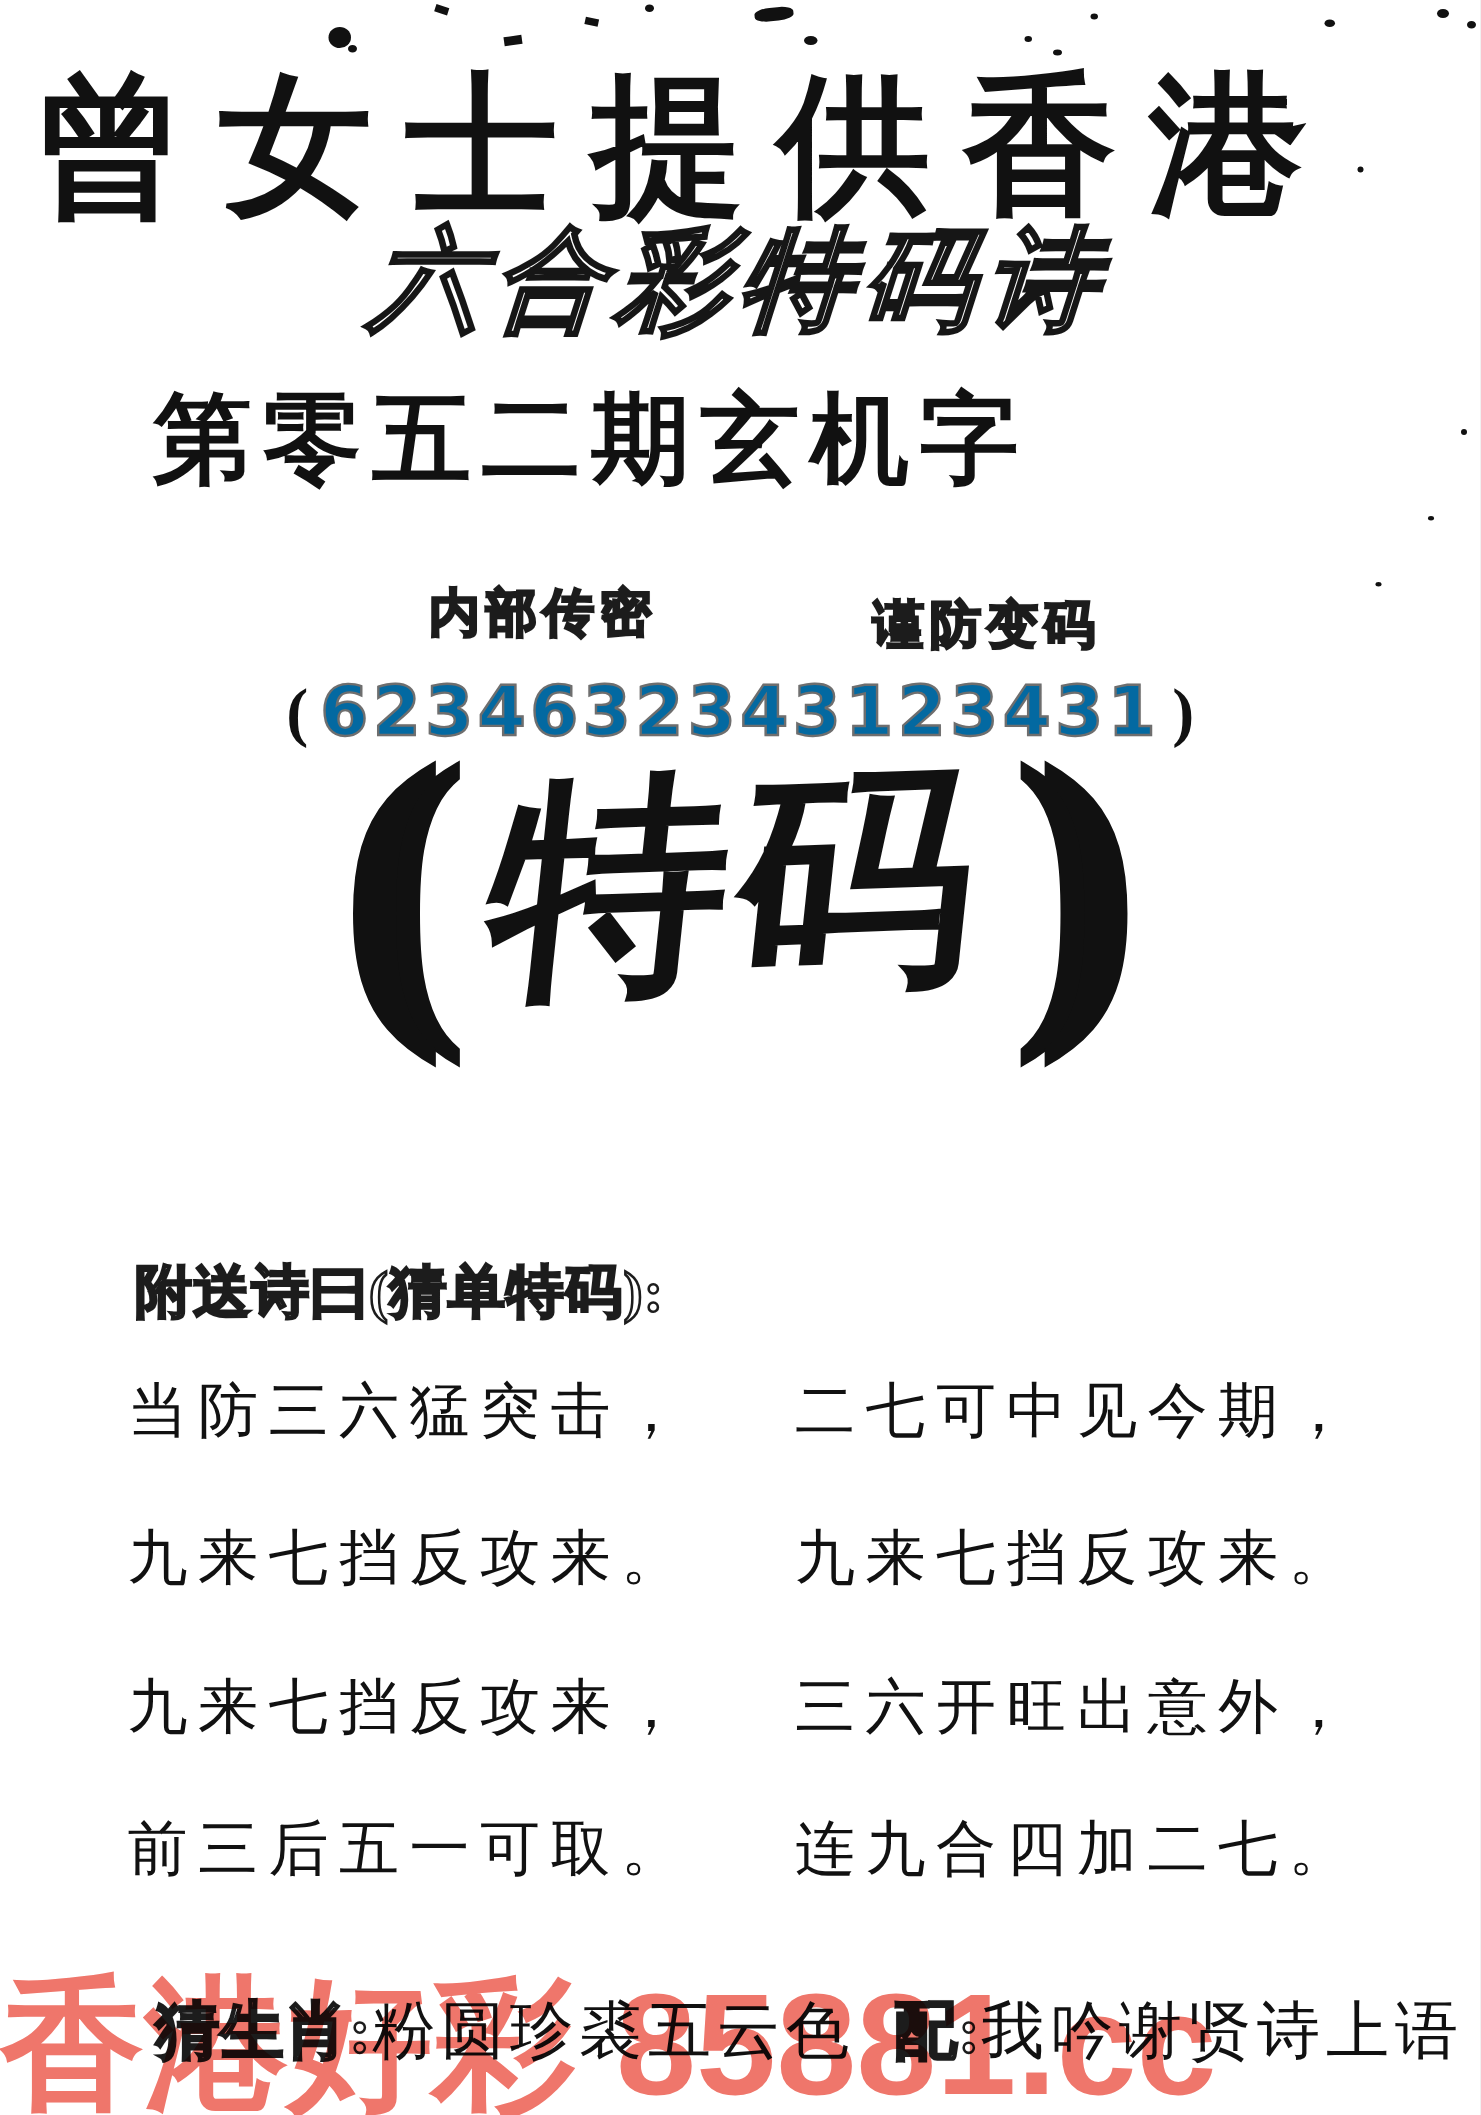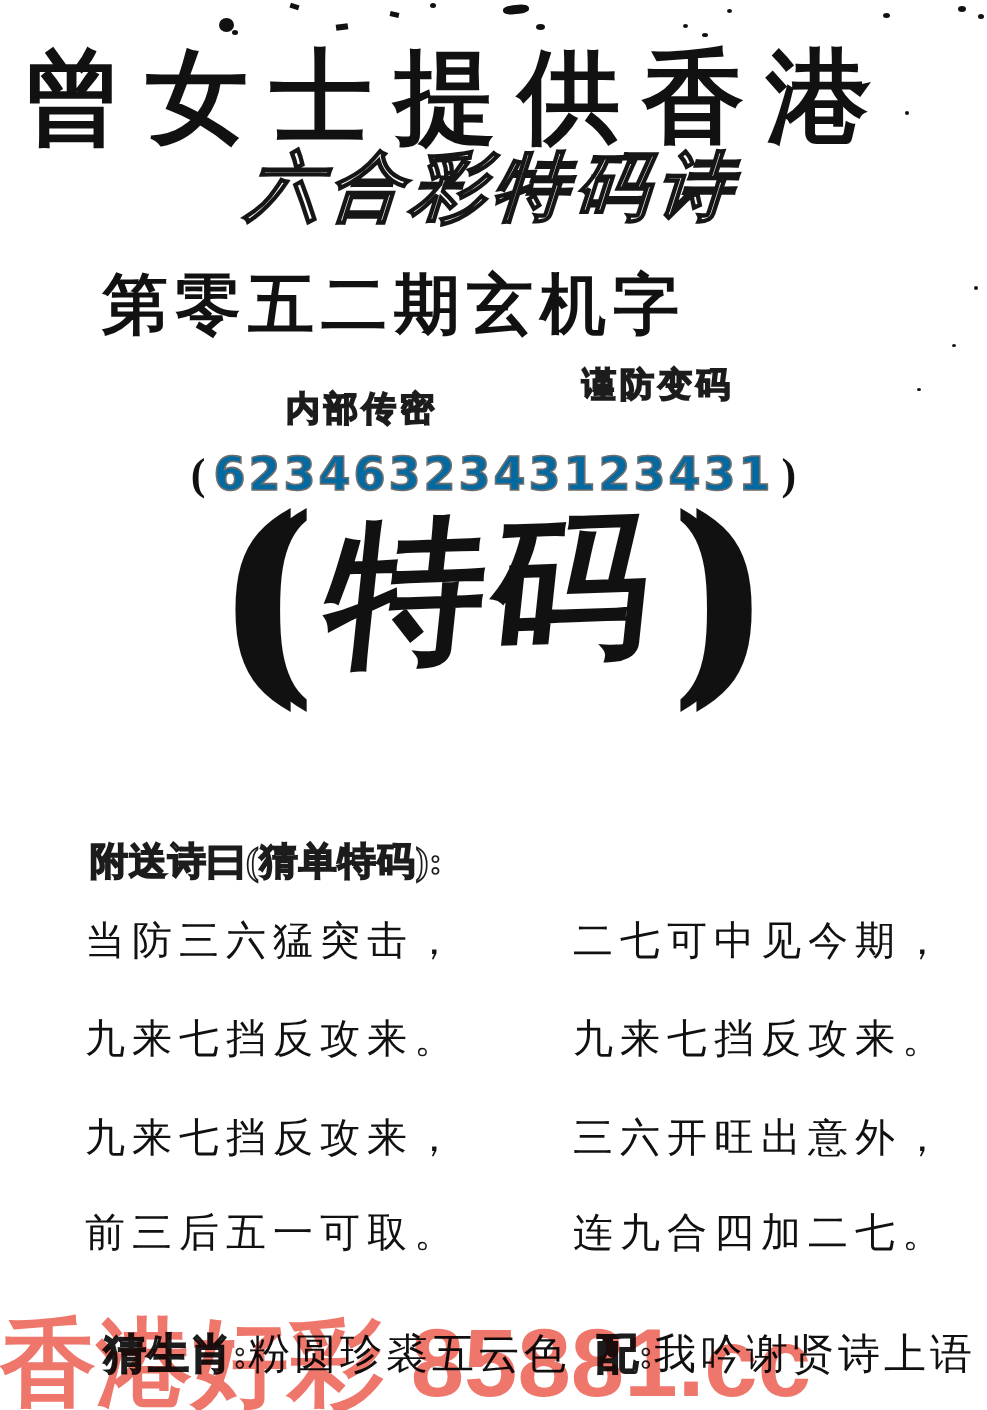--- a/index.html
+++ b/index.html
@@ -33,34 +33,33 @@
     text-shadow:0 0 1px #161616;
     transform:skewX(-4deg);
     white-space:nowrap;
   }
   .title3{
     top:248px;left:0;width:788px;
     text-align:center;
     font-size:66px;font-weight:700;
     letter-spacing:7px;
     white-space:nowrap;
-    margin-top:12px;
   }
 
   
   .notice{
     font-size:34px;font-weight:700;
     color:#fff;
     -webkit-text-stroke:1.8px #1c1c1c;
     text-shadow:0 0 1px #1c1c1c;
     letter-spacing:4px;
     white-space:nowrap;
   }
   .notice-left{top:386px;left:286px;}
-  .notice-right{top:362px;left:582px;}
+  .notice-right{top:394px;left:582px;}
 
   
   .code-row{
     top:447px;left:0;width:987px;
     text-align:center;
     white-space:nowrap;
     font-family:"DejaVu Sans","Liberation Sans",sans-serif;
     font-weight:700;
   }
   .code-paren{
@@ -119,21 +118,21 @@
     white-space:nowrap;
     padding-left:46px;
   }
   .poem-line{
     font-size:40px;
     letter-spacing:7px;
     white-space:nowrap;
     font-weight:500;
   }
   .pl{left:85px;}
-  .pr{left:573px;text-align:center;}
+  .pr{left:530px;text-align:center;}
   .row1{top:913px;}
   .row2{top:1011px;}
   .row3{top:1110px;}
   .row4{top:1205px;}
 
   
   .bottom-line{
     top:1326px;left:104px;
     display:flex;align-items:baseline;
     white-space:nowrap;

